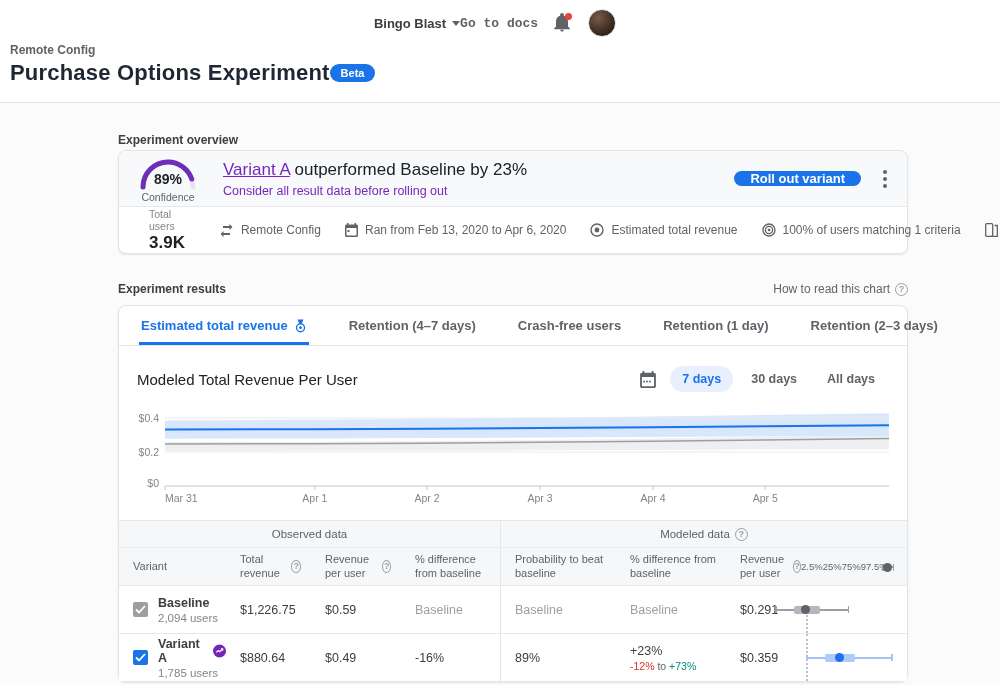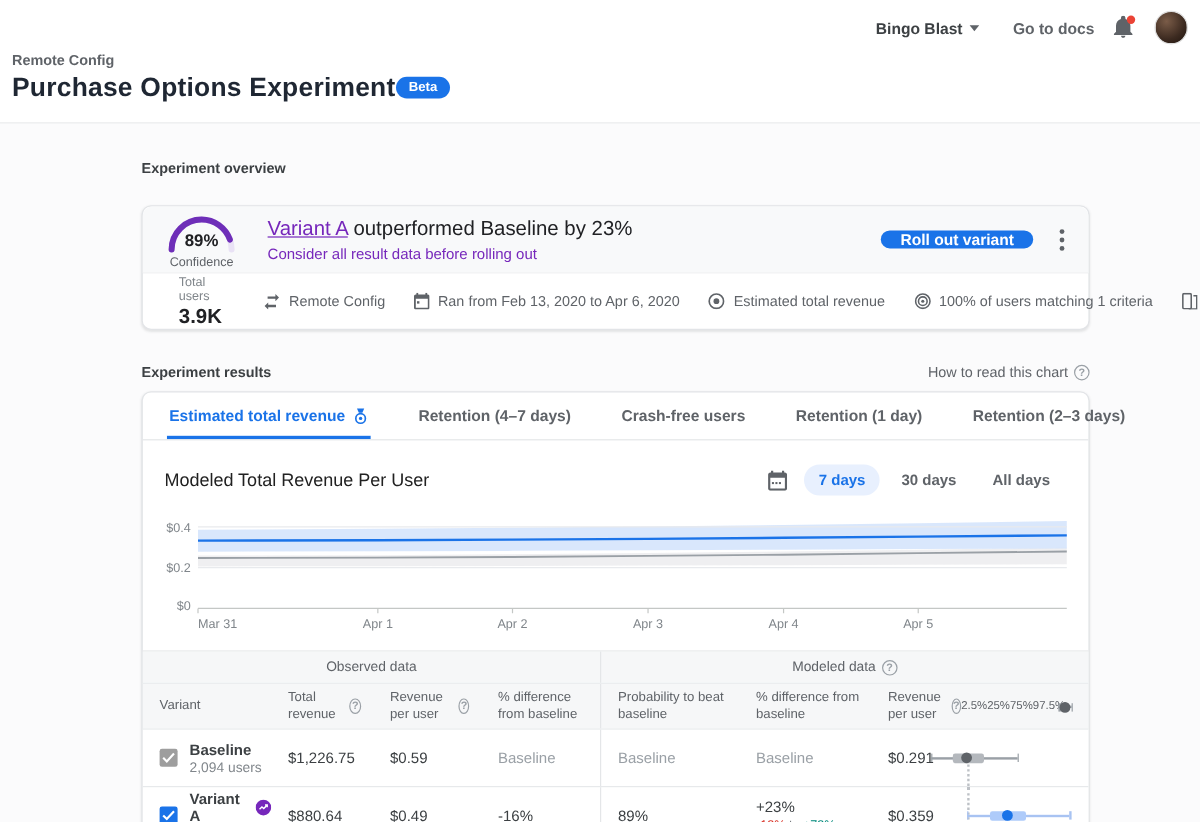--- a/index.html
+++ b/index.html
@@ -1,39 +1,39 @@
 <!DOCTYPE html>
 <html><head>
 <meta charset="utf-8">
 <style>
   * { margin:0; padding:0; box-sizing:border-box; }
   html,body { width:1000px; height:685px; overflow:hidden; background:#fff;
     font-family:"Liberation Sans","DejaVu Sans",sans-serif; color:#202124; }
 
   
-  .topbar { display:flex; align-items:center; justify-content:flex-end; padding:9px 10px 2px 10px;gap:28px; }
+  .topbar { display:flex; align-items:center; justify-content:center; padding:9px 20px 2px 10px; }
   .project-sel { font-size:13px; font-weight:700; color:#3c4043; display:flex; align-items:center; gap:6px; cursor:pointer; }
   .caret { width:0; height:0; border-left:4px solid transparent; border-right:4px solid transparent; border-top:5px solid #5f6368; }
-  .top-right { display:flex; align-items:center; gap:16px; }
+  .top-right { display:flex; align-items:center; gap:16px;font-family:Liberation Mono, monospace; }
   .docs-link { font-size:13px; font-weight:700; color:#5f6368; cursor:pointer; }
   .bell-wrap { position:relative; width:18px; height:20px; cursor:pointer; }
   .bell-dot { position:absolute; top:0; right:0; width:7px; height:7px; border-radius:50%; background:#ea4335; }
   .avatar { width:28px; height:28px; border-radius:50%; background:radial-gradient(circle at 35% 30%, #7a5c48 0%, #3c2a20 60%, #1d130d 100%); border:1px solid #ddd; cursor:pointer; }
 
   
   .page-head { padding:4px 10px 16px 10px; border-bottom:1px solid #e4e6e8; }
   .eyebrow { font-size:12px; font-weight:700; color:#5f6368; margin-bottom:3px; }
   .title-row { display:flex; align-items:center; }
   .page-title { font-size:22px; font-weight:700; color:#1f2733; letter-spacing:.2px; }
   .beta-badge { background:#1a73e8; color:#fff; font-size:11px; font-weight:700; padding:3px 11px; border-radius:11px; }
 
   
   .content { background:#fbfbfc; height:597px; padding-top:30px; }
   .container { width:790px; margin-left:118px; }
-  .section-label { font-size:12px; font-weight:700; color:#3c4043; margin-bottom:24px; }
+  .section-label { font-size:12px; font-weight:700; color:#3c4043; margin-bottom:3px; }
   .card { background:#fff; border:1px solid #e2e4e7; border-radius:8px; box-shadow:0 1px 2px rgba(60,64,67,.12); }
 
   
   .ov-top { display:flex; align-items:center; padding:8px 16px; background:#f8f9fa; border-bottom:1px solid #e6e8ea; border-radius:8px 8px 0 0; height:56px; }
   .gauge-block { width:66px; text-align:center; margin-right:22px; flex:none; }
   .gauge-label { font-size:10.5px; color:#5f6368; margin-top:-3px; }
   .gauge-value { font-size:14px; font-weight:700; fill:#202124; }
   .headline-block { flex:1; }
   .headline { font-size:17px; font-weight:500; color:#202124; }
   .headline a { color:#7627bb; font-weight:500; text-decoration:underline; cursor:pointer; }

